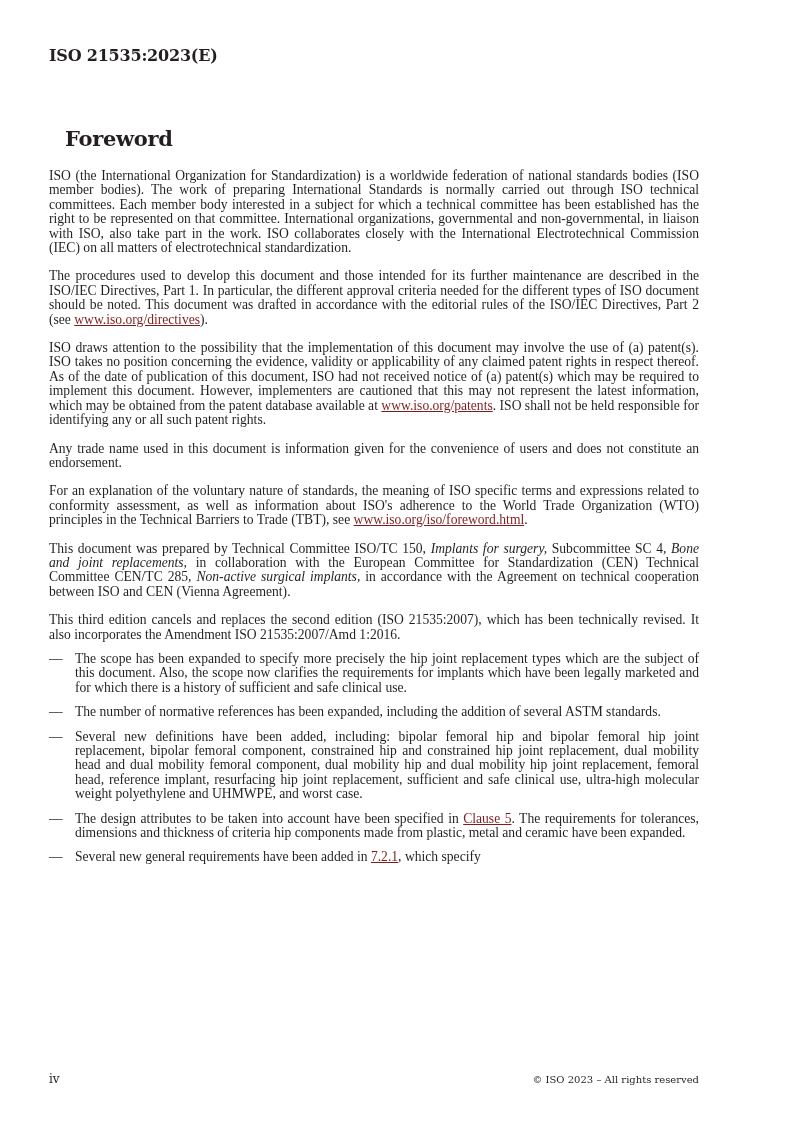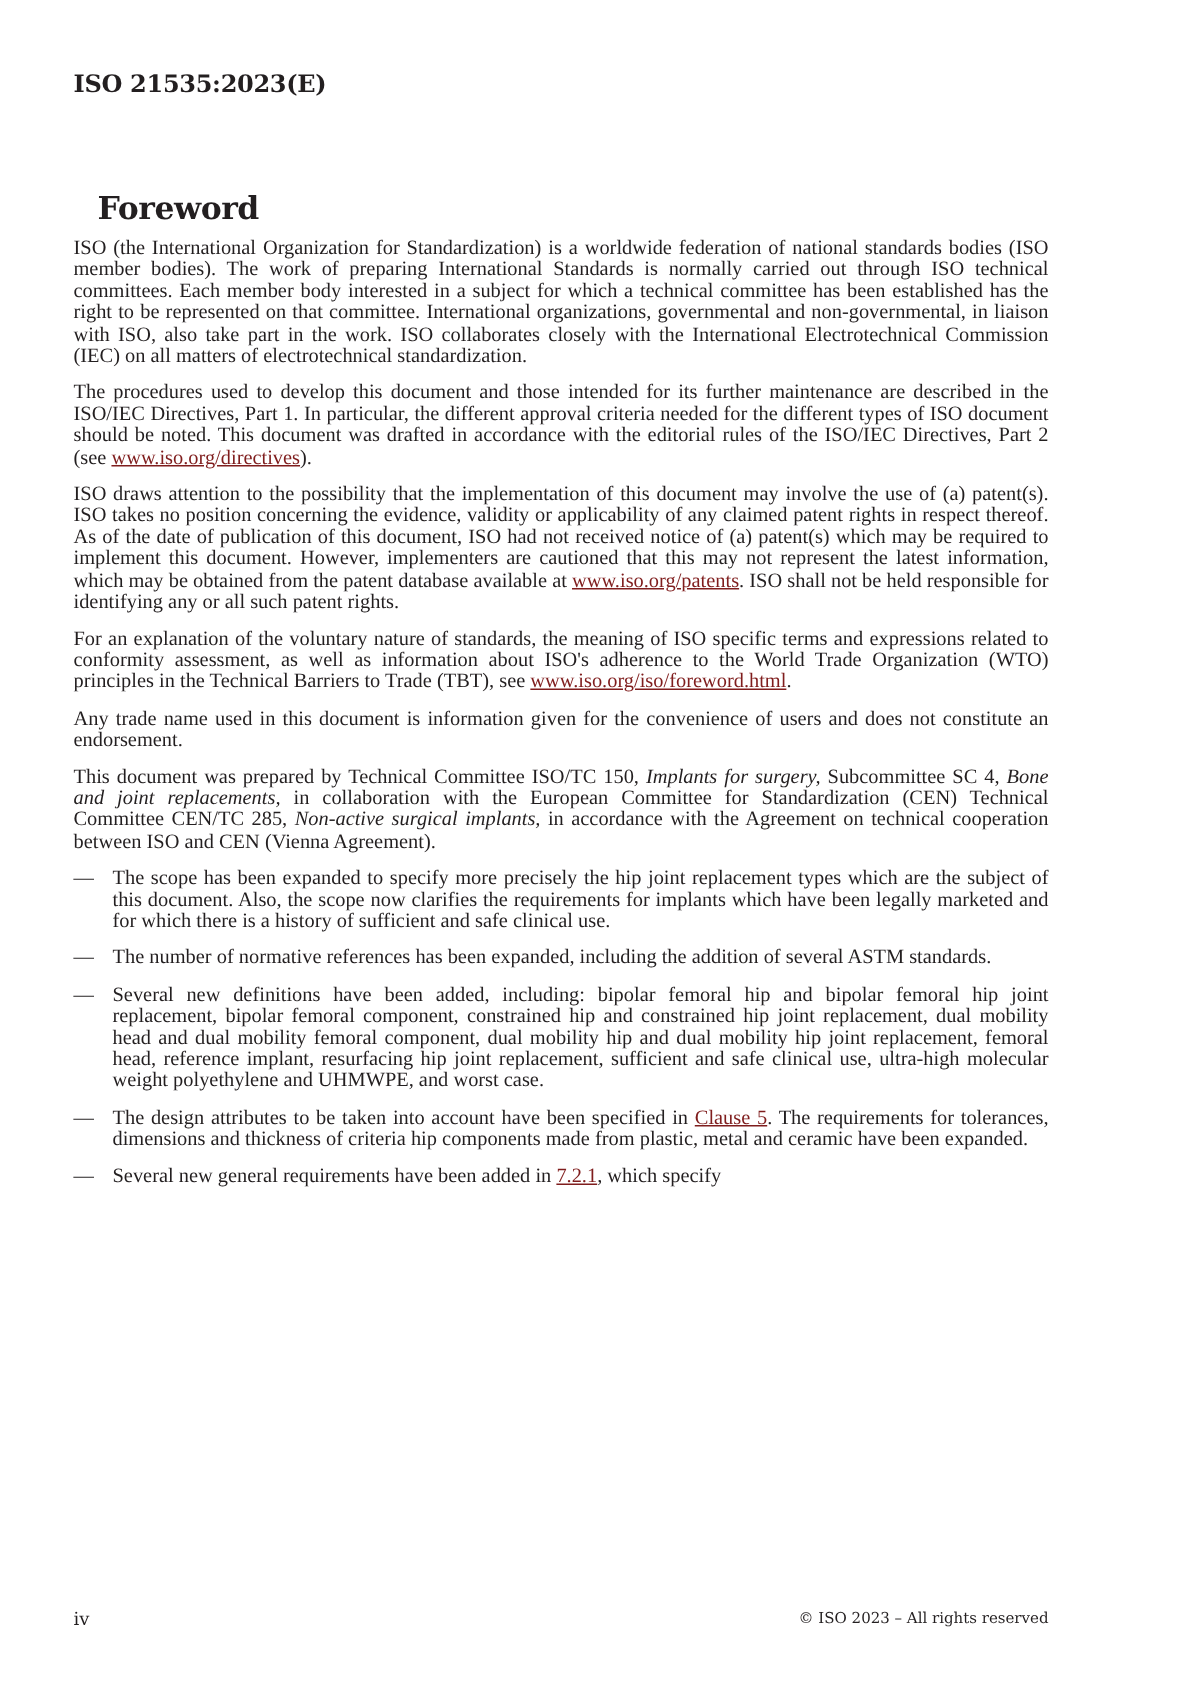--- a/index.html
+++ b/index.html
@@ -15,21 +15,21 @@
   }
   .title {
     position: absolute; left: 49px; top: 110px;
     font-family: "DejaVu Serif", serif; font-weight: bold; font-size: 21px;
     letter-spacing: -0.3px; margin: 16px;
   }
   .body {
     position: absolute; left: 49px; top: 155px; width: 650px;
     font-size: 13.6px; line-height: 14.4px; text-align: justify;
   }
-  .body p { margin: 3px 0 10px 0; font-family: Liberation Serif, serif; }
+  .body p { margin: 14px 0 10px 0; font-family: Liberation Serif, serif; }
   .body a { color: #7f1d1d; text-decoration: underline; }
   .list { margin: 0; padding: 0; list-style: none; }
   .list li { position: relative; padding-left: 26px; margin: 0 0 10px 0; }
   .dash { position: absolute; left: 0; top: 0; }
   .footer-page {
     position: absolute; left: 49px; top: 1072px;
     font-family: "DejaVu Serif", serif; font-size: 12px;
   }
   .footer-copy {
     position: absolute; right: 94px; top: 1074px;
@@ -43,26 +43,27 @@
 
 <h1 class="title">Foreword</h1>
 
 <div class="body">
   <p>ISO (the International Organization for Standardization) is a worldwide federation of national standards bodies (ISO member bodies). The work of preparing International Standards is normally carried out through ISO technical committees. Each member body interested in a subject for which a technical committee has been established has the right to be represented on that committee. International organizations, governmental and non-governmental, in liaison with ISO, also take part in the work. ISO collaborates closely with the International Electrotechnical Commission (IEC) on all matters of electrotechnical standardization.</p>
 
   <p><span>The procedures used to develop this document and those intended for its further maintenance are described in the ISO/IEC Directives, Part 1. In particular, the different approval criteria needed for the different types of ISO document should be noted. This document was drafted in accordance with the editorial rules of the ISO/IEC Directives, Part 2 (see </span><a href="#">www.iso.org/directives</a><span>).</span></p>
 
   <p><span>ISO draws attention to the possibility that the implementation of this document may involve the use of (a) patent(s). ISO takes no position concerning the evidence, validity or applicability of any claimed patent rights in respect thereof. As of the date of publication of this document, ISO had not received notice of (a) patent(s) which may be required to implement this document. However, implementers are cautioned that this may not represent the latest information, which may be obtained from the patent database available at </span><a href="#">www.iso.org/patents</a><span>. ISO shall not be held responsible for identifying any or all such patent rights.</span></p>
 
+  <p>Any trade name used in this document is information given for the convenience of users and does not constitute an endorsement.</p>
+
   <p><span>For an explanation of the voluntary nature of standards, the meaning of ISO specific terms and expressions related to conformity assessment, as well as information about ISO's adherence to the World Trade Organization (WTO) principles in the Technical Barriers to Trade (TBT), see </span><a href="#">www.iso.org/iso/foreword.html</a><span>.</span></p>
-
-  <p>Any trade name used in this document is information given for the convenience of users and does not constitute an endorsement.</p>
 
   <p><span>This document was prepared by Technical Committee ISO/TC 150, </span><i>Implants for surgery,</i><span> Subcommittee SC 4, </span><i>Bone and joint replacements,</i><span> in collaboration with the European Committee for Standardization (CEN) Technical Committee CEN/TC 285, </span><i>Non-active surgical implants,</i><span> in accordance with the Agreement on technical cooperation between ISO and CEN (Vienna Agreement).</span></p>
 
+  <p>This third edition cancels and replaces the second edition (ISO 21535:2007), which has been technically revised. It also incorporates the Amendment ISO 21535:2007/Amd 1:2016.</p>
 
 
   <ul class="list">
     <li><span class="dash">—</span><span>The scope has been expanded to specify more precisely the hip joint replacement types which are the subject of this document. Also, the scope now clarifies the requirements for implants which have been legally marketed and for which there is a history of sufficient and safe clinical use.</span></li>
     <li><span class="dash">—</span><span>The number of normative references has been expanded, including the addition of several ASTM standards.</span></li>
     <li><span class="dash">—</span><span>Several new definitions have been added, including: bipolar femoral hip and bipolar femoral hip joint replacement, bipolar femoral component, constrained hip and constrained hip joint replacement, dual mobility head and dual mobility femoral component, dual mobility hip and dual mobility hip joint replacement, femoral head, reference implant, resurfacing hip joint replacement, sufficient and safe clinical use, ultra-high molecular weight polyethylene and UHMWPE, and worst case.</span></li>
     <li><span class="dash">—</span><span>The design attributes to be taken into account have been specified in </span><a href="#">Clause 5</a><span>. The requirements for tolerances, dimensions and thickness of criteria hip components made from plastic, metal and ceramic have been expanded.</span></li>
     <li><span class="dash">—</span><span>Several new general requirements have been added in </span><a href="#">7.2.1</a><span>, which specify</span></li>
   </ul>
 </div>

